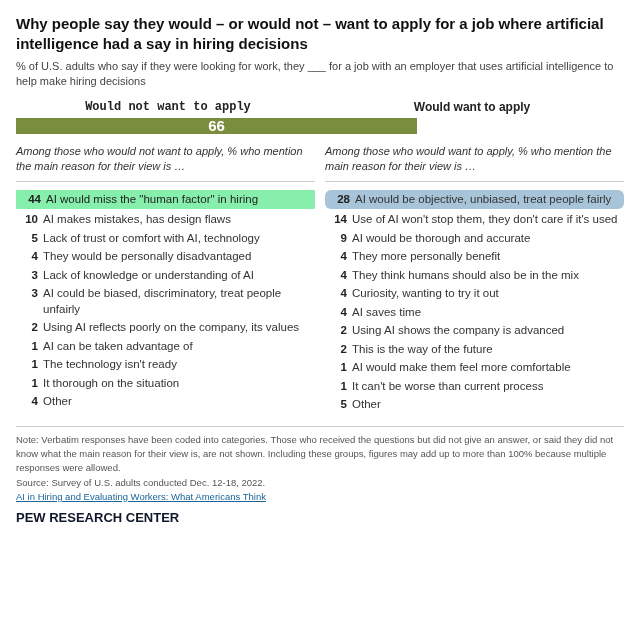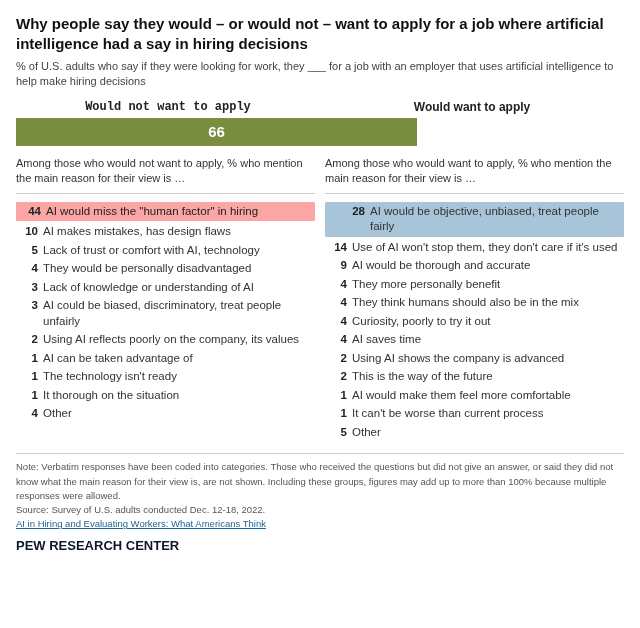--- a/index.html
+++ b/index.html
@@ -41,21 +41,21 @@
     .bar-label-right {
       width: 50%;
       text-align: center;
       font-weight: bold;
       font-size: 12px;
       padding-bottom: 2px;
     }
     .bar-container {
       display: flex;
       width: 100%;
-      height: 28px;
+      height: 16px;
     }
     .bar-left {
       background: #7a8c3e;
       display: flex;
       align-items: center;
       justify-content: center;
       color: #fff;
       font-weight: bold;
       font-size: 15px;
     }
@@ -75,20 +75,21 @@
     .columns {
       display: flex;
       width: 100%;
       margin-top: 10px;
       gap: 10px;
     }
     .col {
       width: 50%;
     }
     .col-header {
+      font-style: italic;
       font-size: 11px;
       color: #333;
       margin-bottom: 8px;
       line-height: 1.4;
       border-bottom: 1px solid #ccc;
       padding-bottom: 6px;
     }
     .data-row {
       display: flex;
       align-items: flex-start;
@@ -101,33 +102,33 @@
       font-weight: bold;
       text-align: right;
       margin-right: 5px;
       flex-shrink: 0;
       padding-top: 0px;
     }
     .data-text {
       color: #333;
     }
     .highlight-row {
-      background: #fca5a5;
+      background: #86efac;
       padding: 2px 3px;
       margin-bottom: 3px;
       border-radius: 1px;
     }
     .highlight-row .data-text {
       color: #222;
     }
     .highlight-row-blue {
       background: #a8c4d8;
-      padding: 2px 18px;
+      padding: 2px 3px;
       margin-bottom: 3px;
-      border-radius: 1px;
+      border-radius: 6px;
     }
     .footnote {
       font-size: 9.5px;
       color: #555;
       margin-top: 10px;
       line-height: 1.5;
       border-top: 1px solid #ccc;
       padding-top: 6px;
     }
     .pew-logo {
@@ -218,21 +219,21 @@
       <div class="data-row">
         <span class="data-num">4</span>
         <span class="data-text">They more personally benefit</span>
       </div>
       <div class="data-row">
         <span class="data-num">4</span>
         <span class="data-text">They think humans should also be in the mix</span>
       </div>
       <div class="data-row">
         <span class="data-num">4</span>
-        <span class="data-text">Curiosity, poorly to try it out</span>
+        <span class="data-text">Curiosity, wanting to try it out</span>
       </div>
       <div class="data-row">
         <span class="data-num">4</span>
         <span class="data-text">AI saves time</span>
       </div>
       <div class="data-row">
         <span class="data-num">2</span>
         <span class="data-text">Using AI shows the company is advanced</span>
       </div>
       <div class="data-row">

